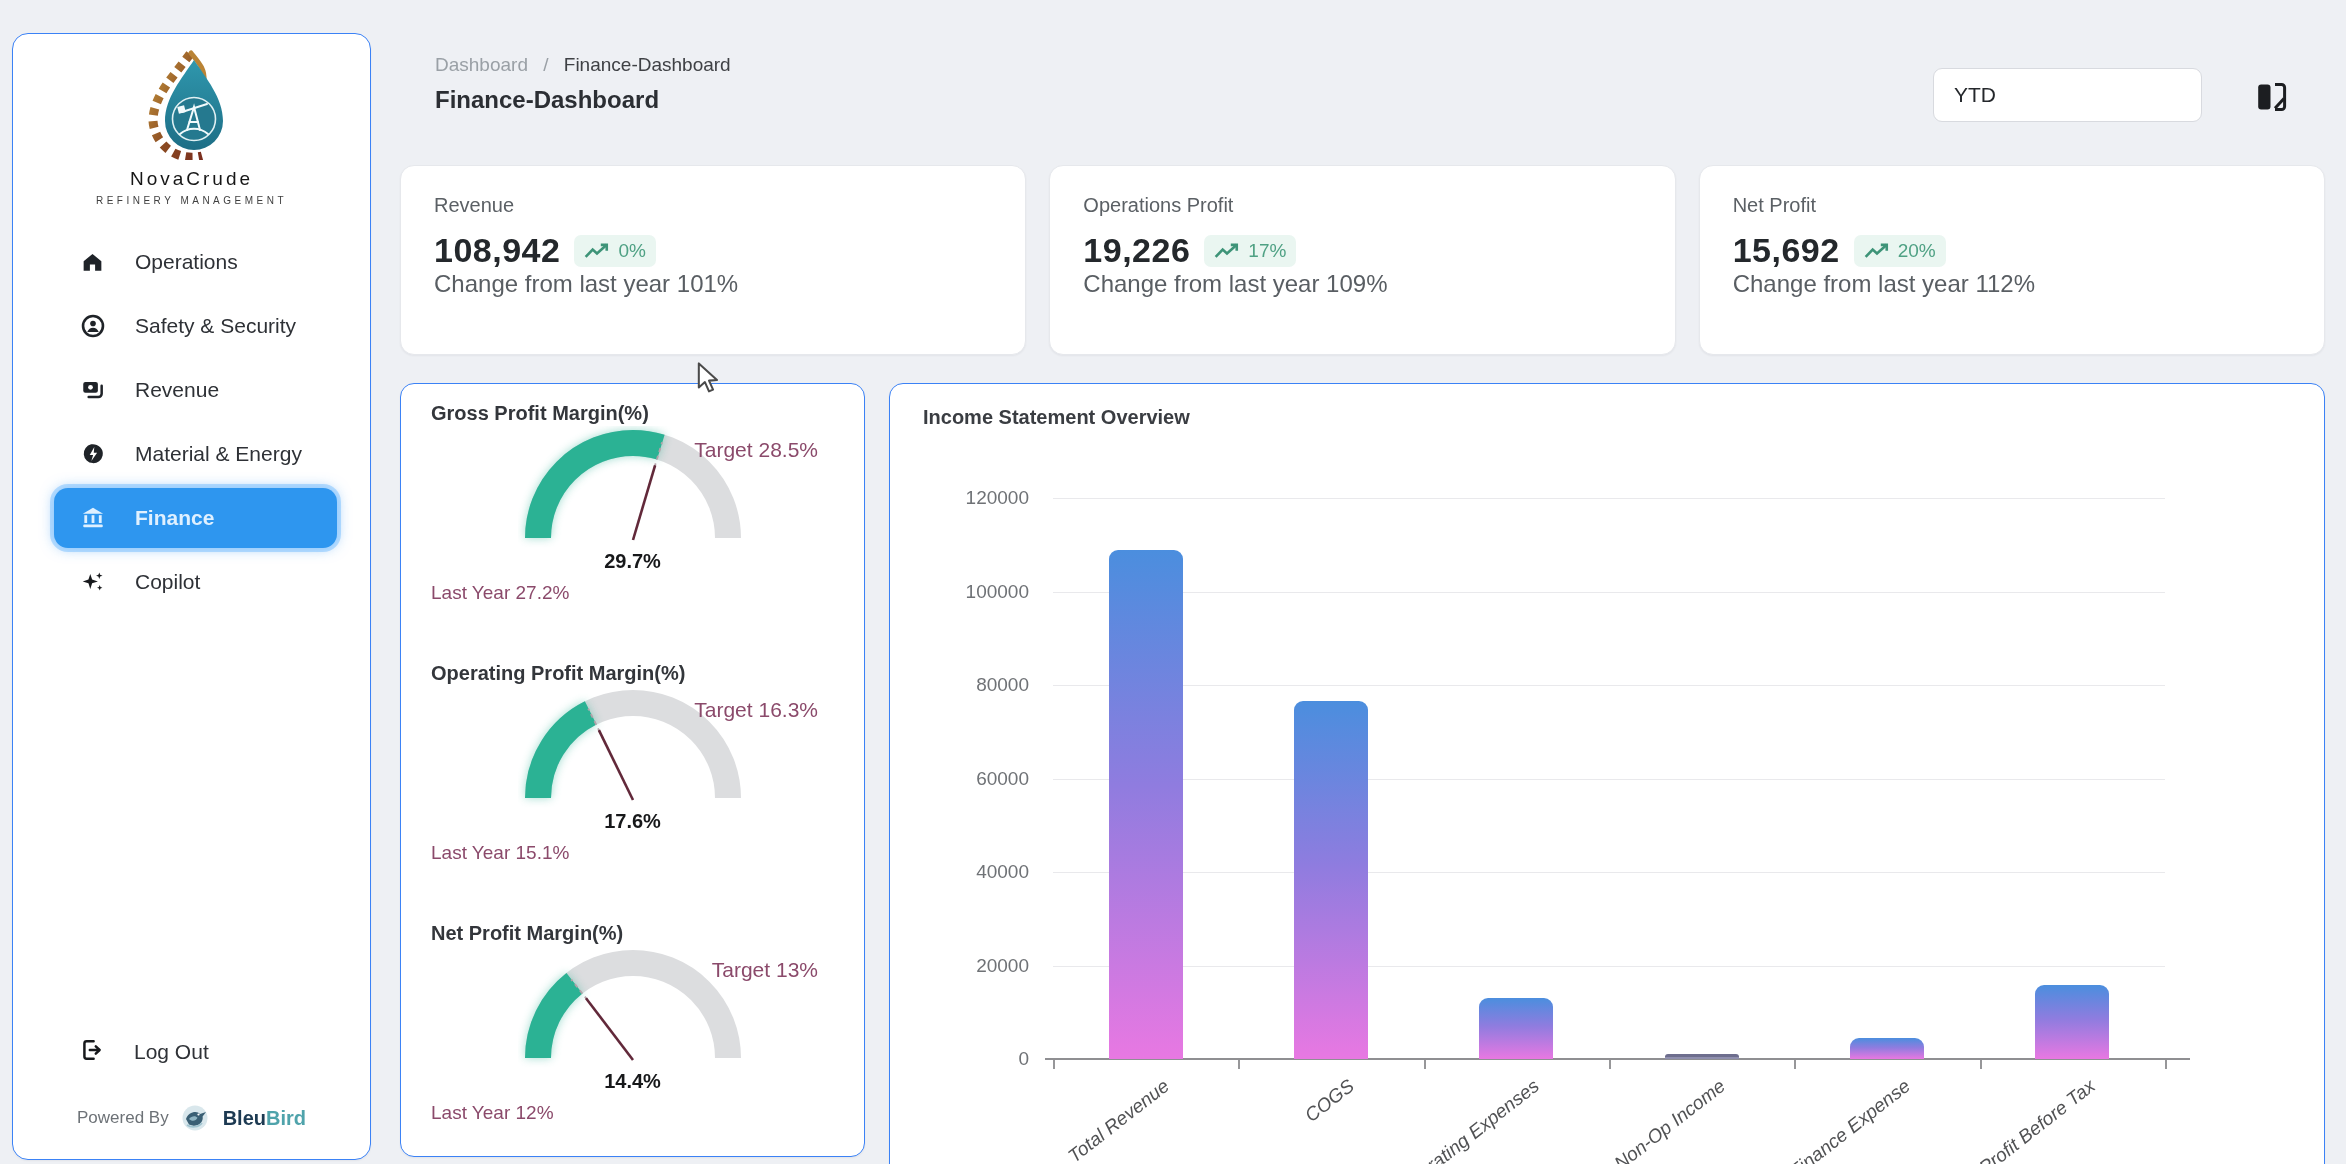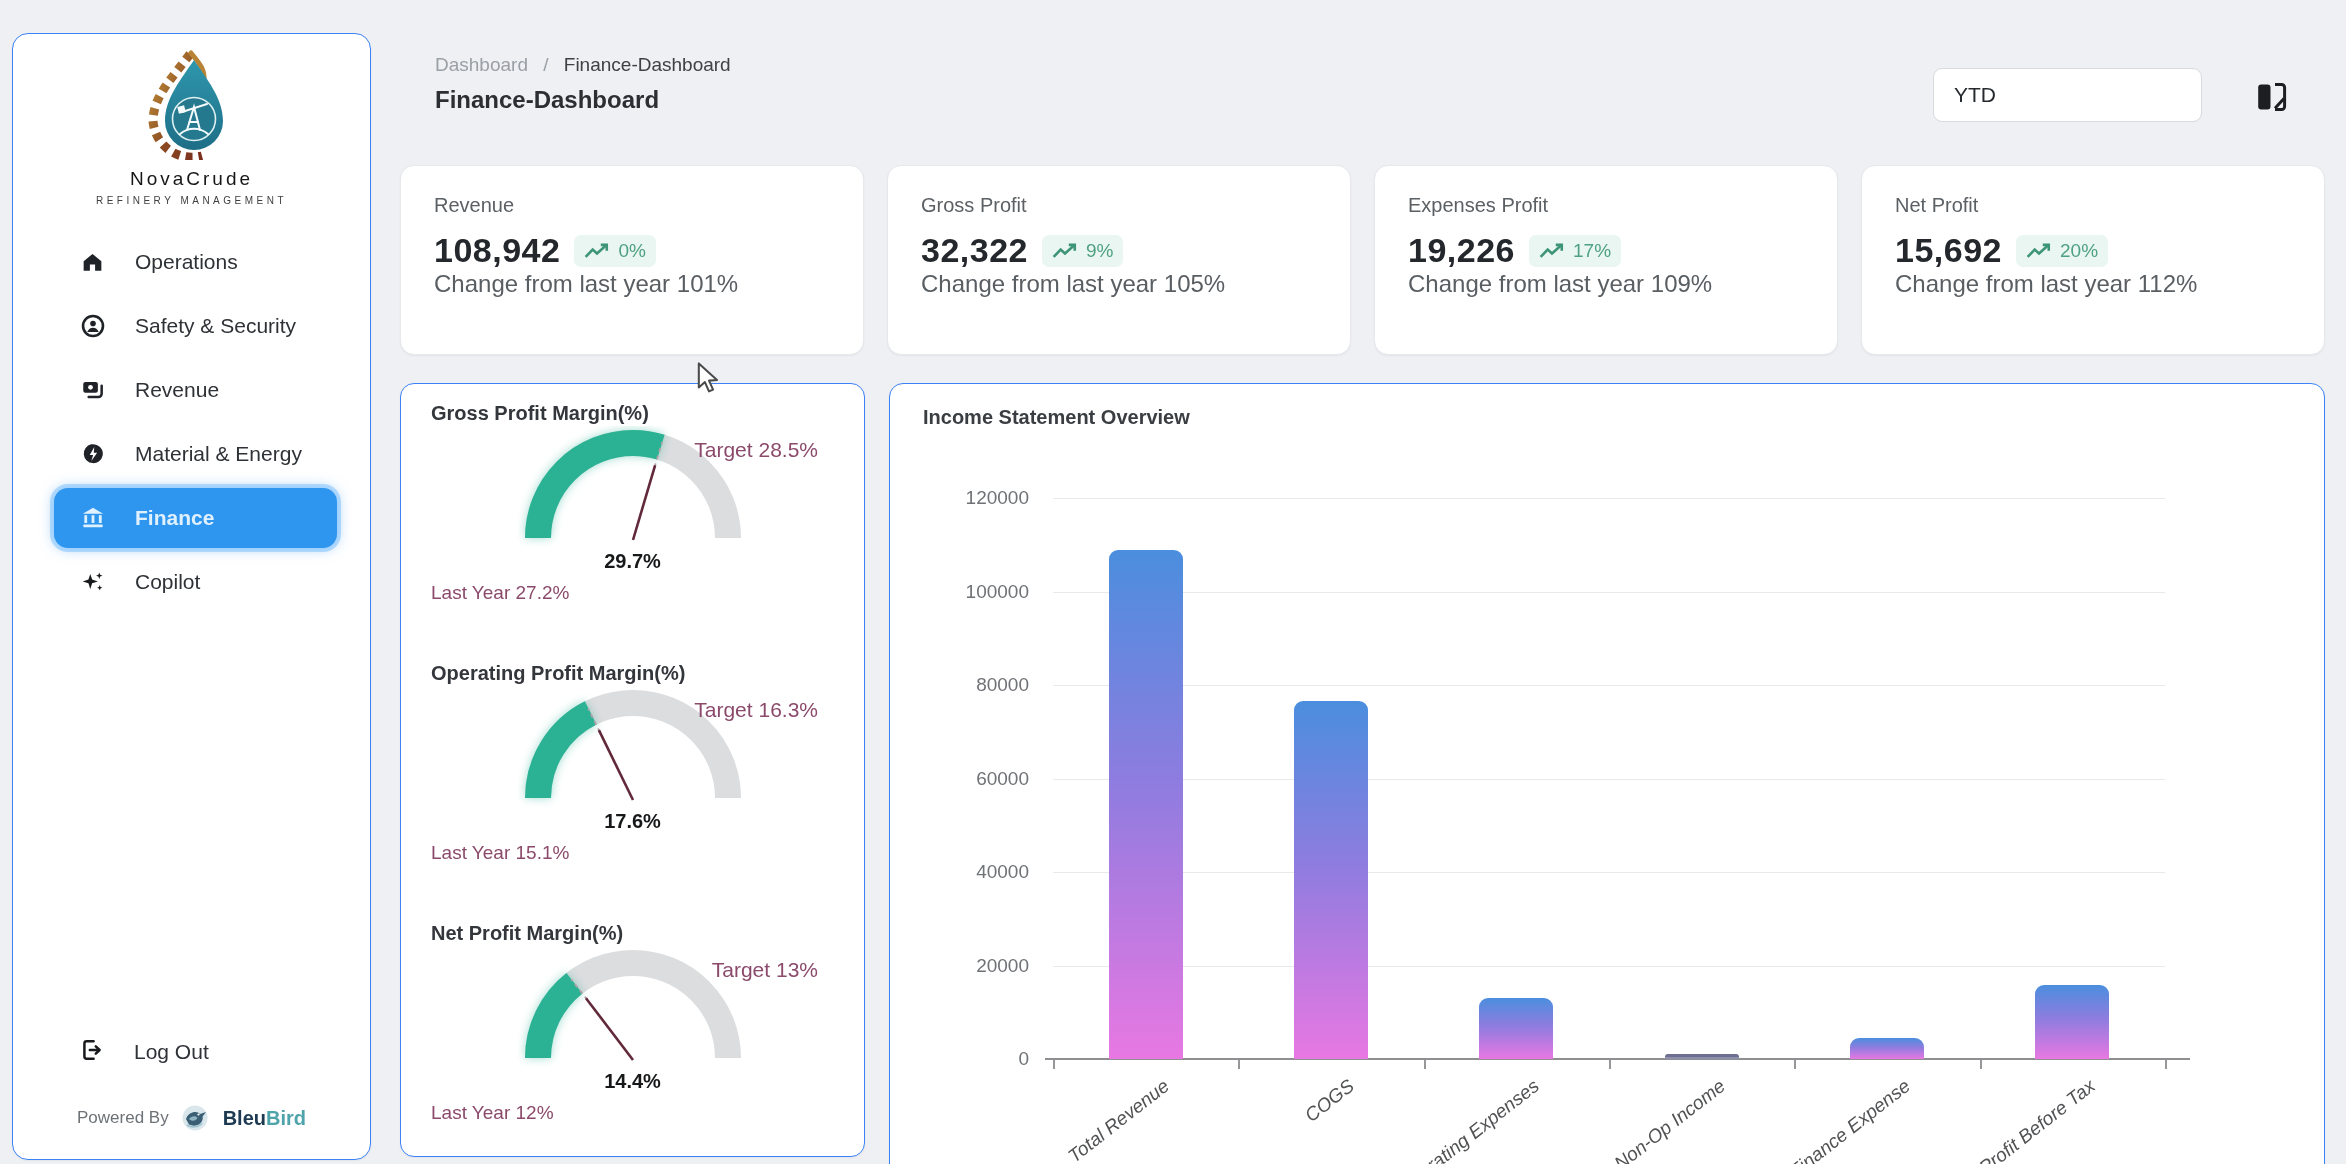--- a/index.html
+++ b/index.html
@@ -244,35 +244,21 @@
         <svg width="26" height="18" viewBox="0 0 24 15">
             <path d="M1.5 13 8 6.2l4 3.6L21 1.8" fill="none" stroke="#3e9478" stroke-width="2.4"></path>
             <path d="M15.5 1.8H21v5.4" fill="none" stroke="#3e9478" stroke-width="2.4"></path>
           </svg>
         <span class="kpi-delta">0%</span>
       </span>
     </div>
     <div class="kpi-change">Change from last year 101%</div>
   </div>
   <div class="kpi-card">
-    <div class="kpi-label">Gross Profit</div>
-    <div class="kpi-value-row">
-      <span class="kpi-value">32,322</span>
-      <span class="kpi-badge">
-        <svg width="26" height="18" viewBox="0 0 24 15">
-            <path d="M1.5 13 8 6.2l4 3.6L21 1.8" fill="none" stroke="#3e9478" stroke-width="2.4"></path>
-            <path d="M15.5 1.8H21v5.4" fill="none" stroke="#3e9478" stroke-width="2.4"></path>
-          </svg>
-        <span class="kpi-delta">9%</span>
-      </span>
-    </div>
-    <div class="kpi-change">Change from last year 105%</div>
-  </div>
-  <div class="kpi-card">
-    <div class="kpi-label">Expenses Profit</div>
+    <div class="kpi-label">Operations Profit</div>
     <div class="kpi-value-row">
       <span class="kpi-value">19,226</span>
       <span class="kpi-badge">
         <svg width="26" height="18" viewBox="0 0 24 15">
             <path d="M1.5 13 8 6.2l4 3.6L21 1.8" fill="none" stroke="#3e9478" stroke-width="2.4"></path>
             <path d="M15.5 1.8H21v5.4" fill="none" stroke="#3e9478" stroke-width="2.4"></path>
           </svg>
         <span class="kpi-delta">17%</span>
       </span>
     </div>

